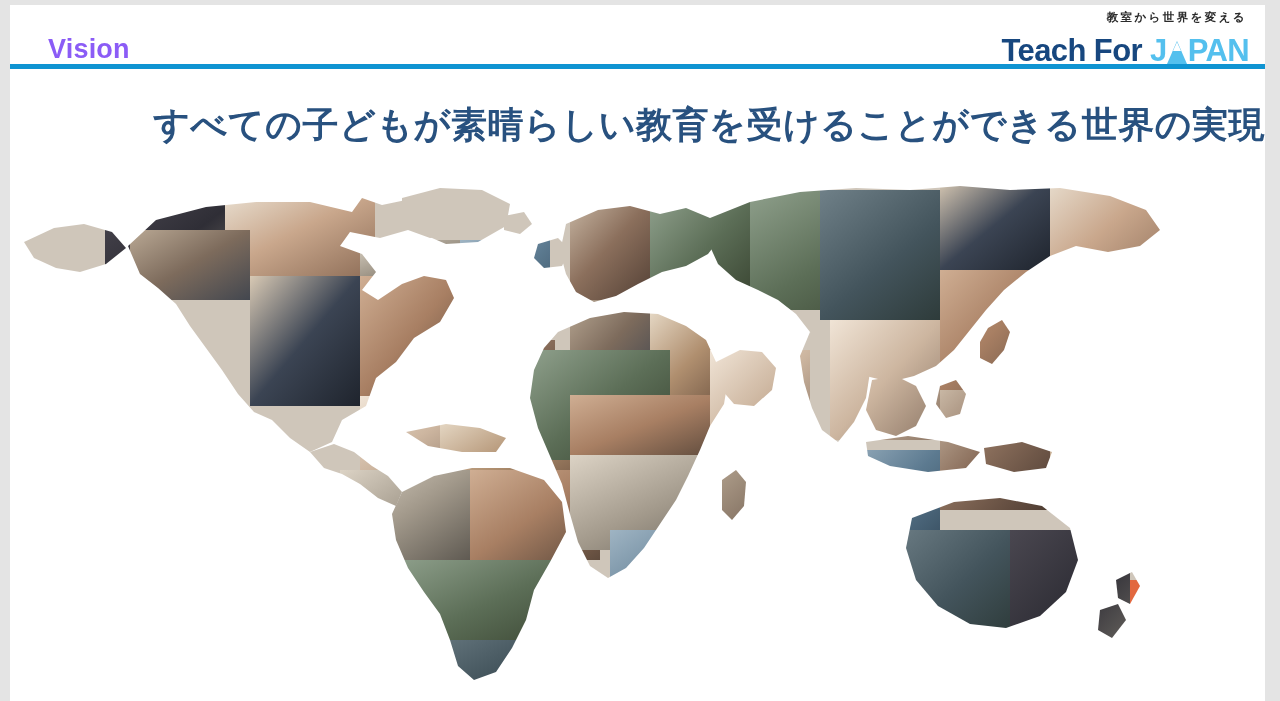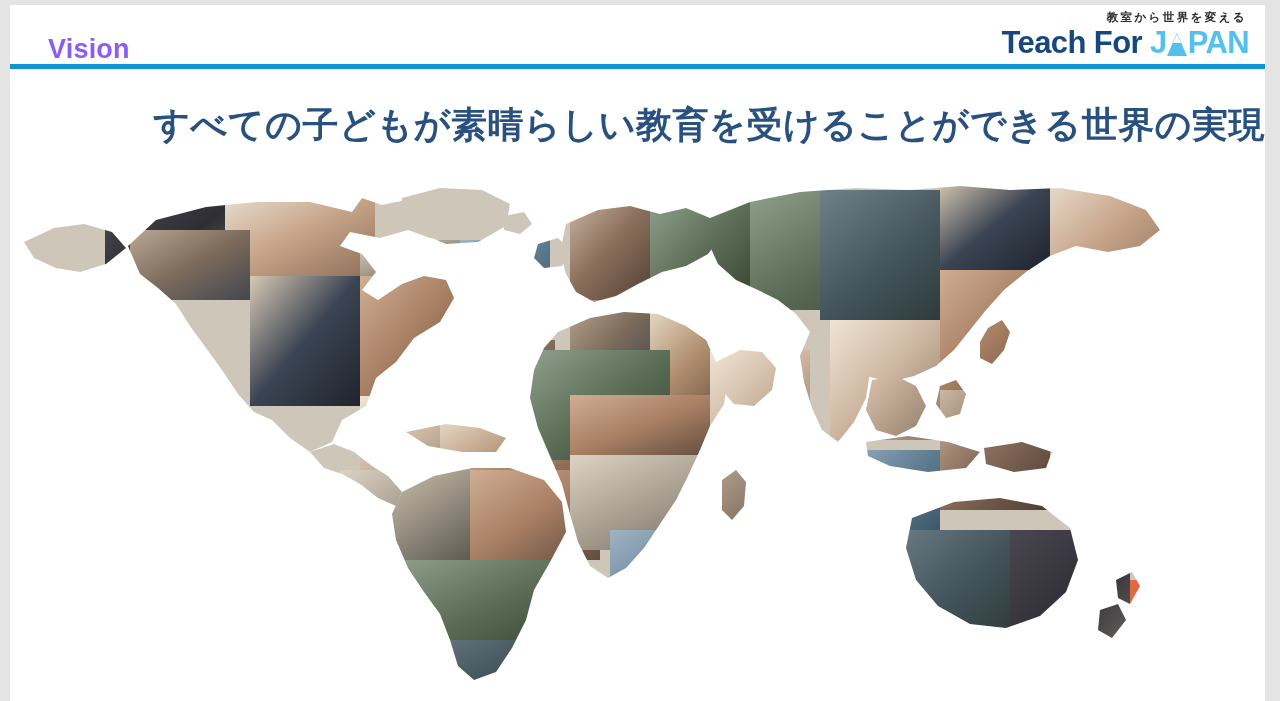--- a/index.html
+++ b/index.html
@@ -74,21 +74,21 @@
     white-space: nowrap;
     font-family: "DejaVu Sans", "Liberation Sans", sans-serif;
   }
   .brand-wordmark {
     display: inline-block;
     font-size: 31px;
     font-weight: bold;
     line-height: 1;
     white-space: nowrap;
     letter-spacing: -0.6px;
-    margin-top: 1px;
+    margin-top: 9px;
   }
   .brand-word-dark { color: #17477f; }
   .brand-word-light { color: #54c0ee; }
   .brand-mountain-a {
     display: inline-block;
     position: relative;
     width: 21px;
     height: 23px;
     vertical-align: -3px;
     margin: 0 0px;

